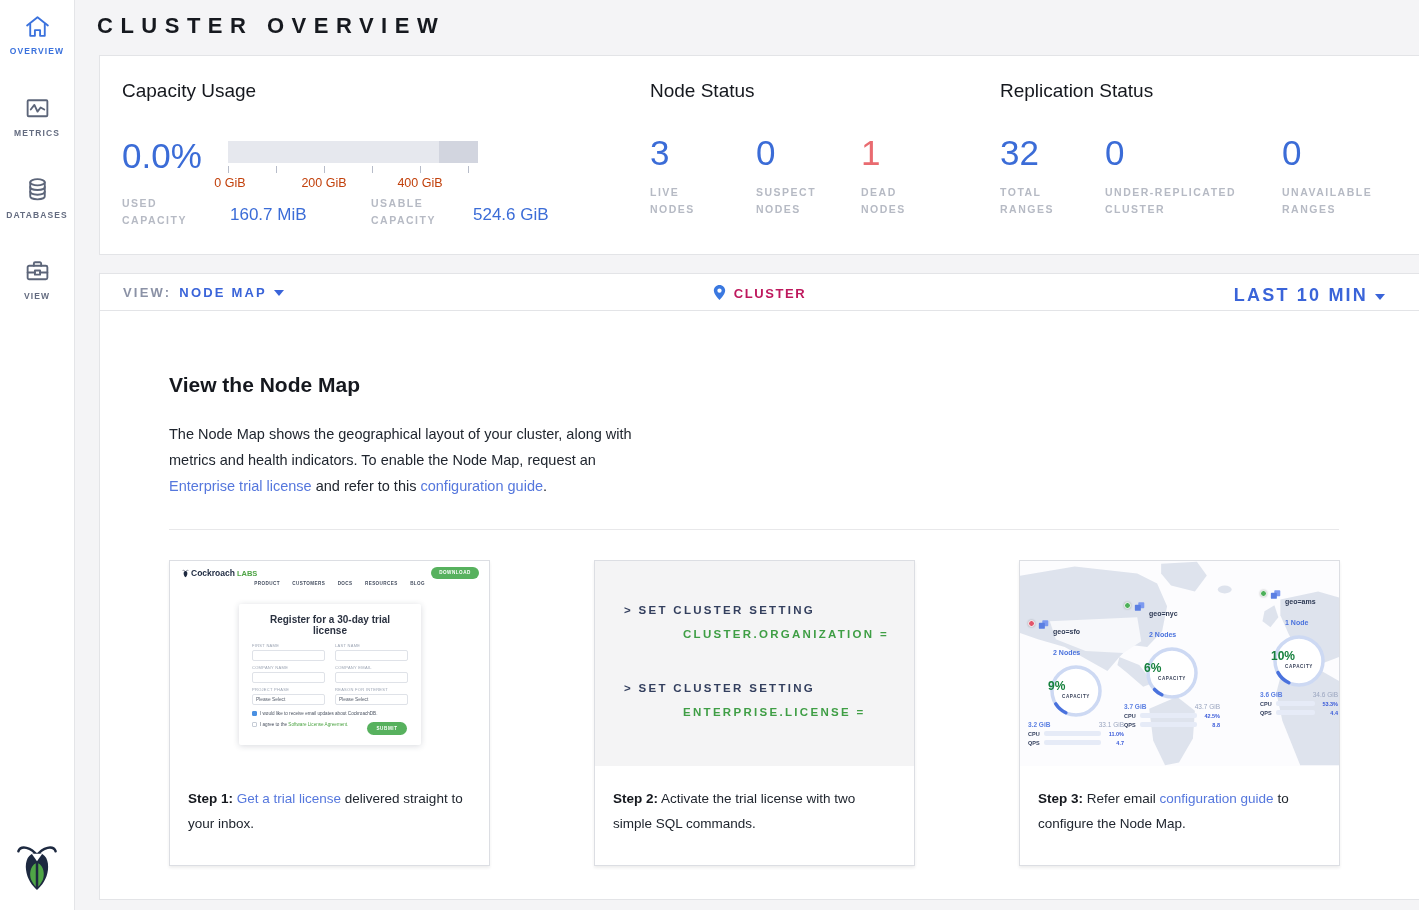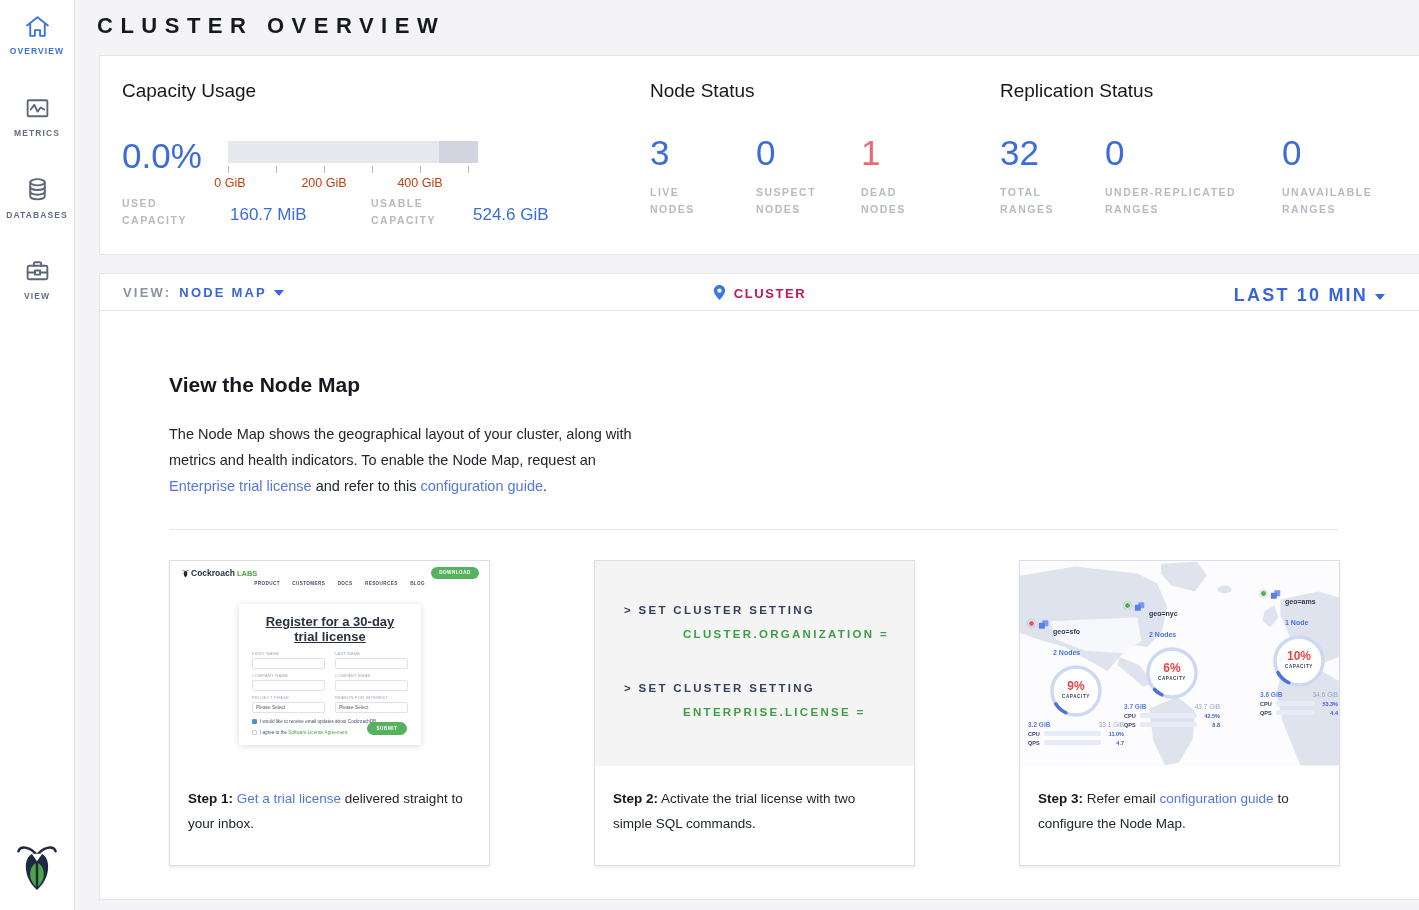--- a/index.html
+++ b/index.html
@@ -64,21 +64,21 @@
 
   
   .mini-nav { position:absolute; left:0; top:0; right:0; height:26px; }
   .mini-logo { position:absolute; left:12px; top:7px; font-size:8.5px; font-weight:700; color:#1d2940; }
   .mini-logo .labs { color:#4fa546; font-weight:600; margin-left:2px; font-size:7.5px; }
   .mini-logo svg { vertical-align:-2px; margin-right:2px; }
   .mini-links { position:absolute; right:64px; top:10px; }
   .mini-links span { font-size:4.6px; font-weight:700; letter-spacing:.4px; color:#454e60; margin-left:8px; }
   .mini-dl { position:absolute; right:10px; top:6px; width:48px; height:12px; border-radius:7px; background:#57b15e; color:#fff; font-size:4.6px; font-weight:700; letter-spacing:.5px; text-align:center; line-height:12px; }
   .mini-form { position:absolute; left:69px; top:43px; width:182px; height:141px; background:#fff; border-radius:2px; box-shadow:0 1px 6px rgba(40,50,70,.18); padding:10px 13px; }
-  .mf-title { text-align:center; font-size:13px; font-weight:600; color:#2a3140; margin-bottom:7px;text-decoration:underline; }
+  .mf-title { text-align:center; font-size:10px; font-weight:600; color:#2a3140; margin-bottom:7px; }
   .mf-grid { display:flex; flex-wrap:wrap; column-gap:10px; row-gap:4px; }
   .mf-cell { width:73px; }
   .mf-label { font-size:4px; letter-spacing:.3px; color:#9aa3b2; margin-bottom:2px; }
   .mf-input { height:11px; border:1px solid #dfe2e8; border-radius:2px; background:#fff; font-size:4.8px; color:#59606e; line-height:10px; padding-left:3px; }
   .mf-check { display:flex; align-items:center; gap:3px; margin-top:6px; font-size:4.6px; color:#4a5260; }
   .mf-box { width:5px; height:5px; border:1px solid #c6ccd6; border-radius:1px; background:#fff; flex:none; }
   .mf-box.checked { background:#4a90e2; border-color:#4a90e2; }
   .mf-check .grn { color:#4fa546; }
   .mf-submit { position:absolute; right:14px; bottom:10px; width:40px; height:13px; border-radius:7px; background:#57b15e; color:#fff; font-size:4.6px; font-weight:700; letter-spacing:.6px; text-align:center; line-height:13px; }
 
@@ -93,21 +93,21 @@
   .loc { position:absolute; }
   .loc-head { display:flex; align-items:flex-start; gap:3px; margin-bottom:2px; }
   .dot { width:7px; height:7px; border-radius:50%; border:1px solid #fff; box-shadow:0 0 2px rgba(0,0,0,.3); flex:none; margin-top:1px; }
   .dot.red { background:#e2556a; } .dot.green { background:#4db05a; }
   .loc-names { line-height:1.3; }
   .loc-name { font-size:7px; font-weight:700; color:#2e3a55; }
   .loc-nodes { font-size:7px; font-weight:700; color:#4a72dd; }
   .gauge-wrap { position:relative; width:56px; height:56px; margin:0 auto; }
   .ring-bg { fill:#fff; stroke:#cdd9f3; stroke-width:3.5; }
   .ring-val { fill:none; stroke:#4a72dd; stroke-width:3.5; stroke-linecap:round; transform:rotate(115deg); transform-origin:center; }
-  .ring-pct { position:absolute; left:0; right:0; top:16px; text-align:center; font-size:12px; font-weight:700; color:#ef4444; }
+  .ring-pct { position:absolute; left:0; right:0; top:16px; text-align:left; font-size:12px; font-weight:700; color:#15803d; }
   .ring-cap { position:absolute; left:0; right:0; top:31px; text-align:center; font-size:4.6px; font-weight:700; letter-spacing:.6px; color:#39425a; }
   .gb-row { display:flex; justify-content:space-between; font-size:6.5px; margin-top:2px; }
   .gb-used { color:#5b7fe2; font-weight:700; } .gb-total { color:#9aa5bf; }
   .meter-row { display:flex; align-items:center; gap:3px; margin-top:3px; }
   .meter-label { font-size:5.5px; font-weight:700; color:#333f5e; width:13px; }
   .meter-bar { flex:1; height:5px; background:#e6ebf7; border-radius:2px; overflow:hidden; }
   .meter-fill { height:100%; background:#8ea6ec; }
   .meter-fill.qps { width:68%; background:#b9c7f2; }
   .meter-val { font-size:5.5px; font-weight:700; color:#3a5bd9; width:20px; text-align:right; }
 </style>
@@ -202,21 +202,21 @@
     <div class="stat-label" style="width:60px">DEAD NODES</div>
   </div>
 
   <h2 class="sec-title" style="left:900px">Replication Status</h2>
   <div class="stat-col" style="left:900px">
     <div class="stat-value">32</div>
     <div class="stat-label" style="width:70px">TOTAL RANGES</div>
   </div>
   <div class="stat-col" style="left:1005px">
     <div class="stat-value">0</div>
-    <div class="stat-label" style="width:170px">UNDER-REPLICATED RANGES</div>
+    <div class="stat-label" style="width:170px">UNDER-REPLICATED CLUSTER</div>
   </div>
   <div class="stat-col" style="left:1182px">
     <div class="stat-value">0</div>
     <div class="stat-label" style="width:110px">UNAVAILABLE RANGES</div>
   </div>
 </section>
 
 <section class="panel view-bar">
   <div class="vb-left">
     <span class="vb-label">VIEW:</span><span class="vb-value">NODE MAP</span><span class="caret"></span>

